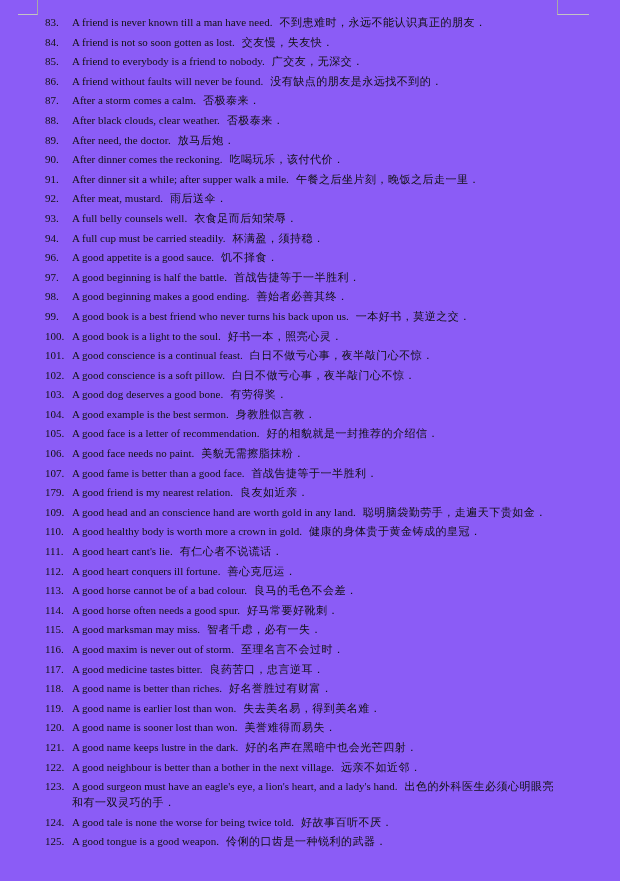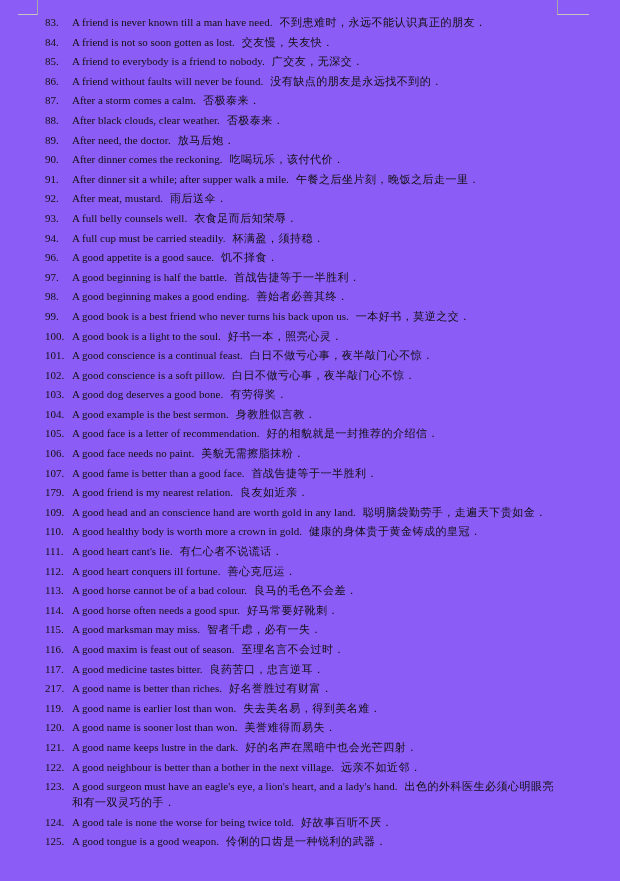--- a/index.html
+++ b/index.html
@@ -157,27 +157,27 @@
       <div class="proverb-item">
       <span class="num">113.</span><span class="en">A good horse cannot be of a bad colour.</span><span class="zh">良马的毛色不会差．</span>
     </div>
       <div class="proverb-item">
       <span class="num">114.</span><span class="en">A good horse often needs a good spur.</span><span class="zh">好马常要好靴刺．</span>
     </div>
       <div class="proverb-item">
       <span class="num">115.</span><span class="en">A good marksman may miss.</span><span class="zh">智者千虑，必有一失．</span>
     </div>
       <div class="proverb-item">
-      <span class="num">116.</span><span class="en">A good maxim is feast out of season.</span><span class="zh">至理名言不会过时．</span>
+      <span class="num">116.</span><span class="en">A good maxim is never out of storm.</span><span class="zh">至理名言不会过时．</span>
     </div>
       <div class="proverb-item">
       <span class="num">117.</span><span class="en">A good medicine tastes bitter.</span><span class="zh">良药苦口，忠言逆耳．</span>
     </div>
       <div class="proverb-item">
-      <span class="num">217.</span><span class="en">A good name is better than riches.</span><span class="zh">好名誉胜过有财富．</span>
+      <span class="num">118.</span><span class="en">A good name is better than riches.</span><span class="zh">好名誉胜过有财富．</span>
     </div>
       <div class="proverb-item">
       <span class="num">119.</span><span class="en">A good name is earlier lost than won.</span><span class="zh">失去美名易，得到美名难．</span>
     </div>
       <div class="proverb-item">
       <span class="num">120.</span><span class="en">A good name is sooner lost than won.</span><span class="zh">美誉难得而易失．</span>
     </div>
       <div class="proverb-item">
       <span class="num">121.</span><span class="en">A good name keeps lustre in the dark.</span><span class="zh">好的名声在黑暗中也会光芒四射．</span>
     </div>

